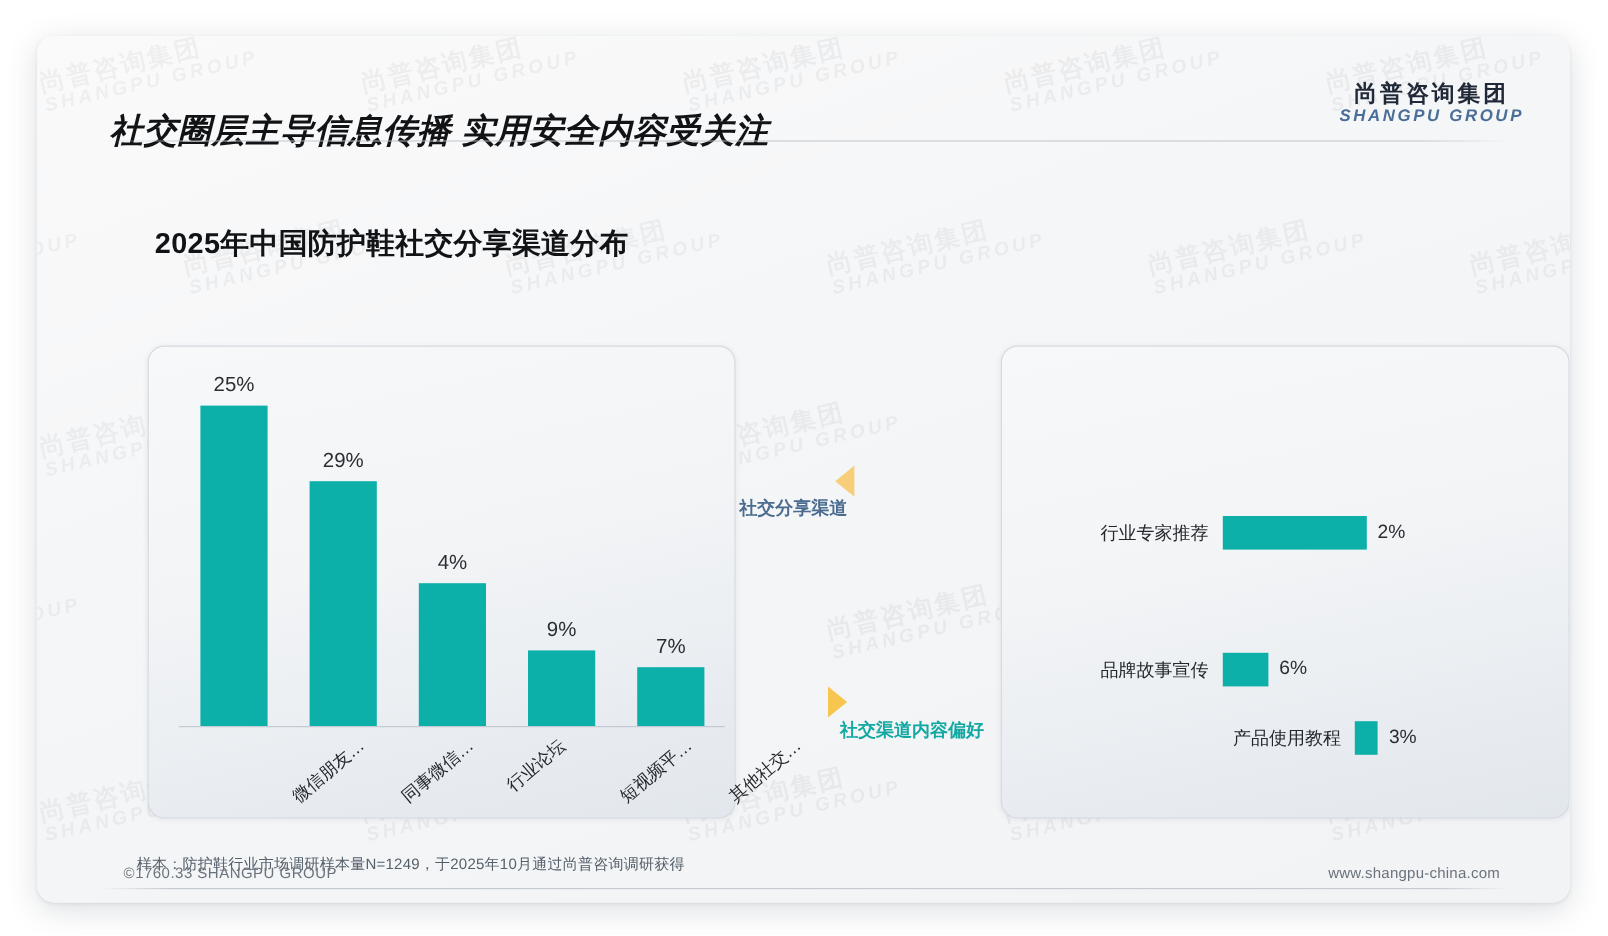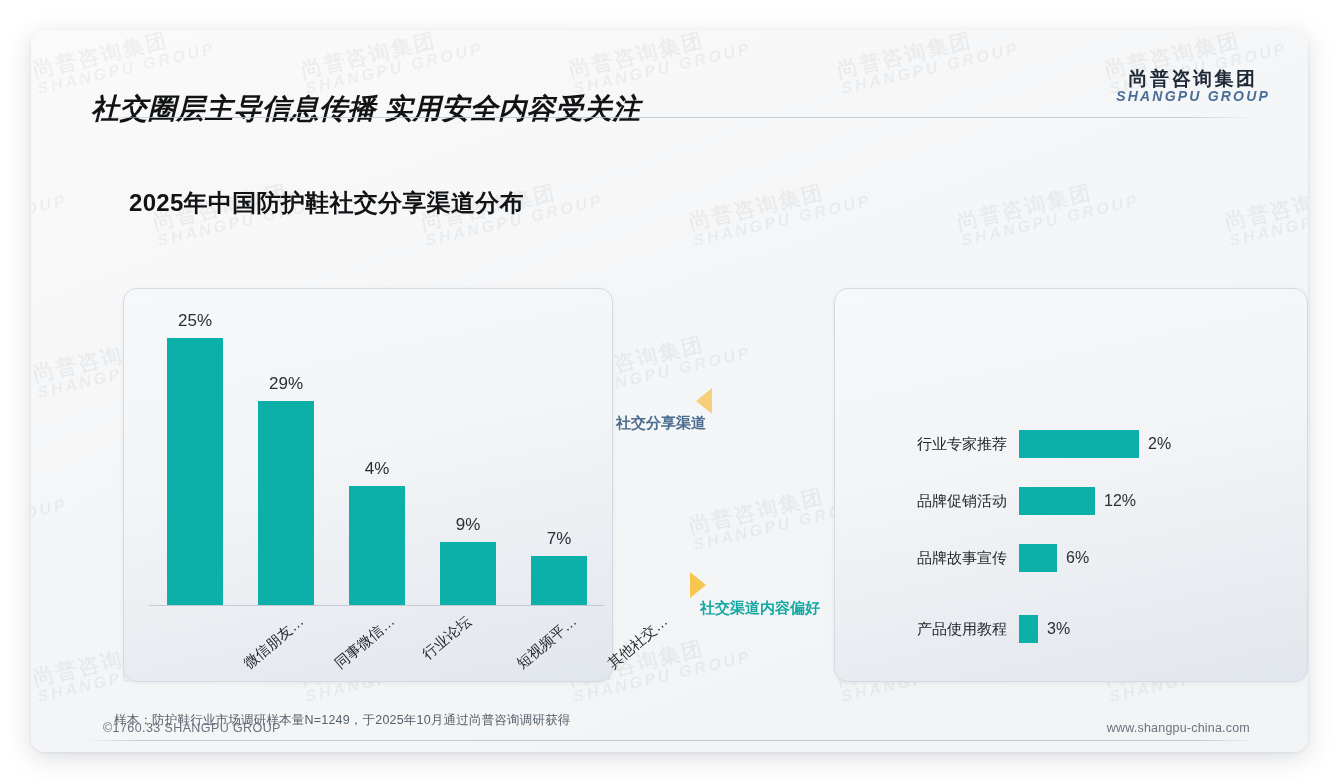--- a/index.html
+++ b/index.html
@@ -436,31 +436,26 @@
       </div>
     </div>
   <div id="col-baseline"></div>
 
   <div id="bar-plot">
       <div class="bar-row" style="top: 114px;">
         <div class="bar-cat">行业专家推荐</div>
         <div class="bar-fill" style="width: 120px; background: rgb(12, 176, 169);"></div>
         <div class="bar-val">2%</div>
       </div>
-      <div class="bar-row" style="top: 171px;">
-        <div class="bar-cat">品牌促销活动</div>
-        <div class="bar-fill" style="width: 76px; background: rgb(12, 176, 169);"></div>
-        <div class="bar-val">12%</div>
-      </div>
       <div class="bar-row" style="top: 228px;">
         <div class="bar-cat">品牌故事宣传</div>
         <div class="bar-fill" style="width: 38px; background: rgb(12, 176, 169);"></div>
         <div class="bar-val">6%</div>
       </div>
-      <div class="bar-row" style="top: 299px;">
+      <div class="bar-row" style="top: 285px; justify-content: center;">
         <div class="bar-cat">产品使用教程</div>
         <div class="bar-fill" style="width: 19px; background: rgb(12, 176, 169);"></div>
         <div class="bar-val">3%</div>
       </div>
     </div>
 
   <div class="annot" id="annot-share">
     <span class="tri"></span>
     <span class="annot-text">社交分享渠道</span>
   </div>

